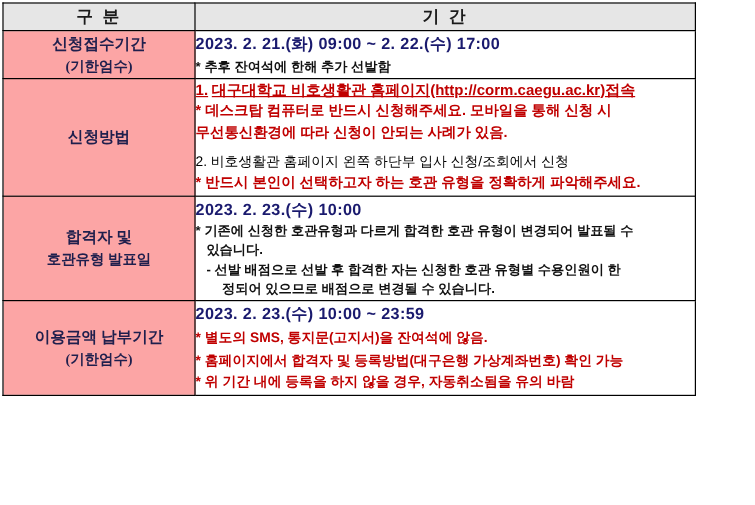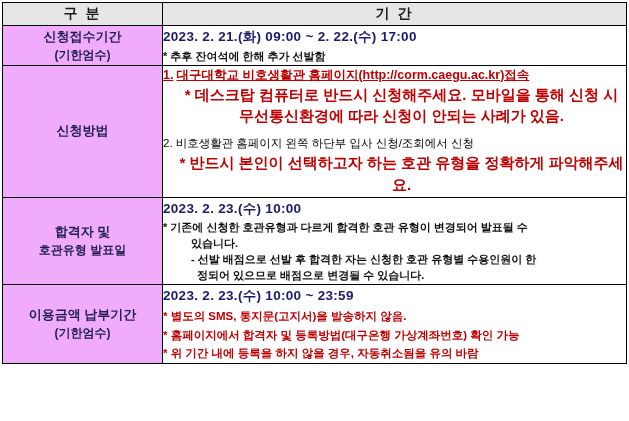--- a/index.html
+++ b/index.html
@@ -6,47 +6,48 @@
   body{
     width:629px;height:421px;
     background:#ffffff;
     font-family:"Liberation Sans", sans-serif;
     font-size:11px;
     color:#000000;
     overflow:hidden;
   }
   table.sched{
     border-collapse:collapse;
-    width:625px;
+    width:578px;
     margin:2px;
     table-layout:fixed;
   }
   table.sched td,table.sched th{
     border:1px solid #000000;
     vertical-align:middle;
     padding:0;
   }
   .col-label{width:160px;}
   th.hdr{
     background:#e6e6e6;
     text-align:center;
     font-weight:bold;
     font-size:14px;
     letter-spacing:2px;
     height:22px;
     color:#1a1a1a;
   }
   td.label{
-    background:#f0abfc;
+    background:#fca5a5;
     text-align:center;
     font-weight:bold;
     font-size:13px;
     color:#1f1f4d;
     line-height:1.5;
     padding:3px 2px;
+    font-family:Liberation Serif, serif;
   }
   td.label .sub{
     display:block;
     font-size:12px;
     font-weight:bold;
   }
   td.content{
     padding:3px 6px;
     font-size:11px;
     line-height:1.45;
@@ -60,42 +61,40 @@
     letter-spacing:0.3px;
     margin:1px 0 2px 0;
   }
   .note{
     display:block;
     font-size:11px;
     color:#111111;
     line-height:1.45;
     font-weight:bold;
   }
-  .note.indent{padding-left:28px;}
-  .note.indent2{padding-left:22px;margin-left:12px;}
+  .note.indent{padding-left:9px;}
+  .note.indent2{padding-left:22px;}
   .ol{
     margin:0;padding:0;list-style:none;
   }
   .ol li{margin:0 0 1px 0;}
   .li-red{
     color:#c00000;
     font-weight:bold;
     font-size:12.5px;
     text-decoration:underline;
   }
   .li-black{
     color:#000000;
     font-size:11.5px;
   }
   .sub-note{
     display:block;
-    font-size:15px;
-    padding-left:14px;
+    font-size:12px;
     line-height:1.45;
-    text-align:center;
   }
   .sub-note.red{color:#c00000;font-weight:bold;}
   .row-h1{height:26px;}
   .tight{line-height:1.35;margin-left:44px;}
   .bullet-red{
     display:block;
     color:#c00000;
     font-weight:bold;
     font-size:11.5px;
     line-height:1.6;
@@ -160,21 +159,21 @@
     </td>
   </tr>
 
   <tr>
     <td class="label">
       <span>이용금액 납부기간</span>
       <span class="sub">(기한엄수)</span>
     </td>
     <td class="content">
       <span class="center-date">2023. 2. 23.(수) 10:00 ~ 23:59</span>
-      <span class="bullet-red">* 별도의 SMS, 통지문(고지서)을 발송하지 않음.</span>
+      <span class="bullet-red">* 별도의 SMS, 통지문(고지서)을 잔여석에 않음.</span>
       <span class="bullet-red">* 홈페이지에서 합격자 및 등록방법(대구은행 가상계좌번호) 확인 가능</span>
       <span class="bullet-red">* 위 기간 내에 등록을 하지 않을 경우, 자동취소됨을 유의 바람</span>
     </td>
   </tr>
 
 
 </tbody>
   </table>
 
 </body></html>

